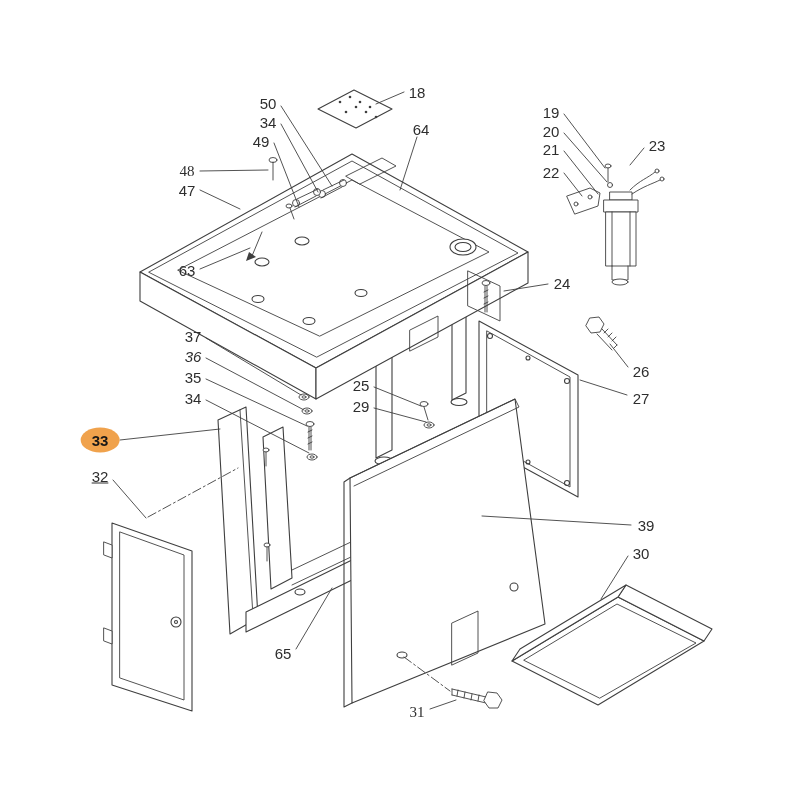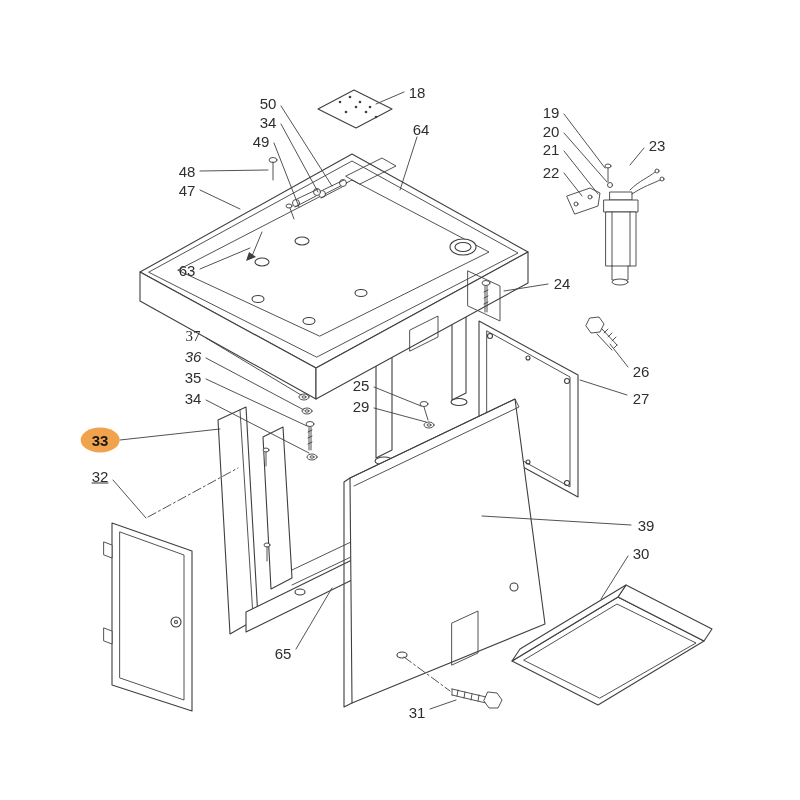--- a/index.html
+++ b/index.html
@@ -221,39 +221,39 @@
       <path d="M296,649 L332,588"></path>
       <path d="M430,709 L456,700"></path>
     </g>
   </svg>
 
   <div class="labels">
       <div class="part-label" style="left: 417px; top: 92px;">18</div>
       <div class="part-label" style="left: 268px; top: 103px;">50</div>
       <div class="part-label" style="left: 268px; top: 122px;">34</div>
       <div class="part-label" style="left: 261px; top: 141px;">49</div>
-      <div class="part-label" style="left: 187px; top: 171px;">48</div>
+      <div class="part-label" style="left: 187px; top: 171px; font-family: Liberation Serif, serif;">48</div>
       <div class="part-label" style="left: 187px; top: 190px;">47</div>
       <div class="part-label" style="left: 421px; top: 129px;">64</div>
       <div class="part-label" style="left: 551px; top: 112px;">19</div>
       <div class="part-label" style="left: 551px; top: 131px;">20</div>
       <div class="part-label" style="left: 551px; top: 149px;">21</div>
       <div class="part-label" style="left: 551px; top: 172px;">22</div>
       <div class="part-label" style="left: 657px; top: 145px;">23</div>
       <div class="part-label" style="left: 187px; top: 270px;">63</div>
       <div class="part-label" style="left: 562px; top: 283px;">24</div>
       <div class="part-label" style="left: 641px; top: 371px;">26</div>
       <div class="part-label" style="left: 641px; top: 398px;">27</div>
-      <div class="part-label" style="left: 193px; top: 336px; font-family: Liberation Serif, serif;">37</div>
+      <div class="part-label" style="left: 193px; top: 336px;">37</div>
       <div class="part-label" style="left: 193px; top: 356px; font-style: italic;">36</div>
       <div class="part-label" style="left: 193px; top: 377px;">35</div>
       <div class="part-label" style="left: 193px; top: 398px;">34</div>
       <div class="part-label" style="left: 361px; top: 385px;">25</div>
       <div class="part-label" style="left: 361px; top: 406px;">29</div>
       <div class="part-label highlight" style="left: 100px; top: 440px; text-align: center;">33</div>
       <div class="part-label" style="left: 100px; top: 476px; text-decoration: underline;">32</div>
       <div class="part-label" style="left: 646px; top: 525px;">39</div>
       <div class="part-label" style="left: 641px; top: 553px;">30</div>
       <div class="part-label" style="left: 283px; top: 653px;">65</div>
-      <div class="part-label" style="left: 417px; top: 712px;">31</div>
+      <div class="part-label" style="left: 417px; top: 712px; font-family: Liberation Serif, serif;">31</div>
     </div>
 
 </div>
 
 </body></html>

